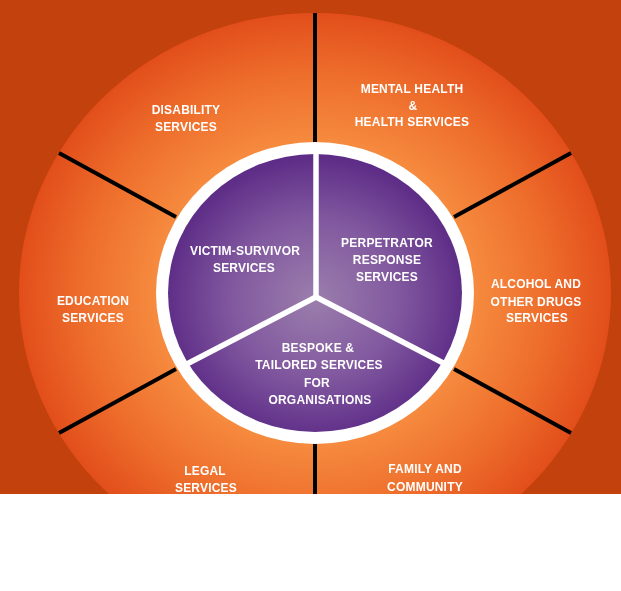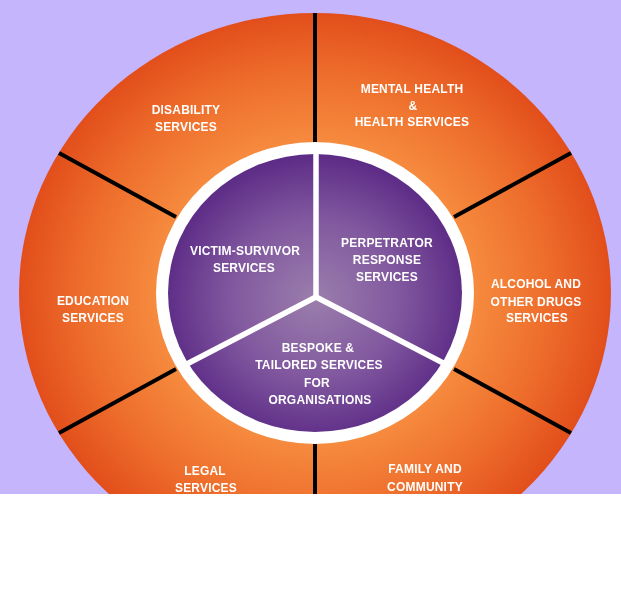--- a/index.html
+++ b/index.html
@@ -4,21 +4,21 @@
 <style>
   html, body {
     margin: 0;
     padding: 0;
     background: #ffffff;
   }
   .stage {
     position: relative;
     width: 621px;
     height: 494px;
-    background: #c4b5fd;
+    background: #c2410c;
     overflow: hidden;
     font-family: "Liberation Sans", "DejaVu Sans", sans-serif;
   }
   svg.wheel {
     position: absolute;
     left: 0;
     top: 0;
   }
   svg.wheel text {
     font-family: "Liberation Sans", "DejaVu Sans", sans-serif;

